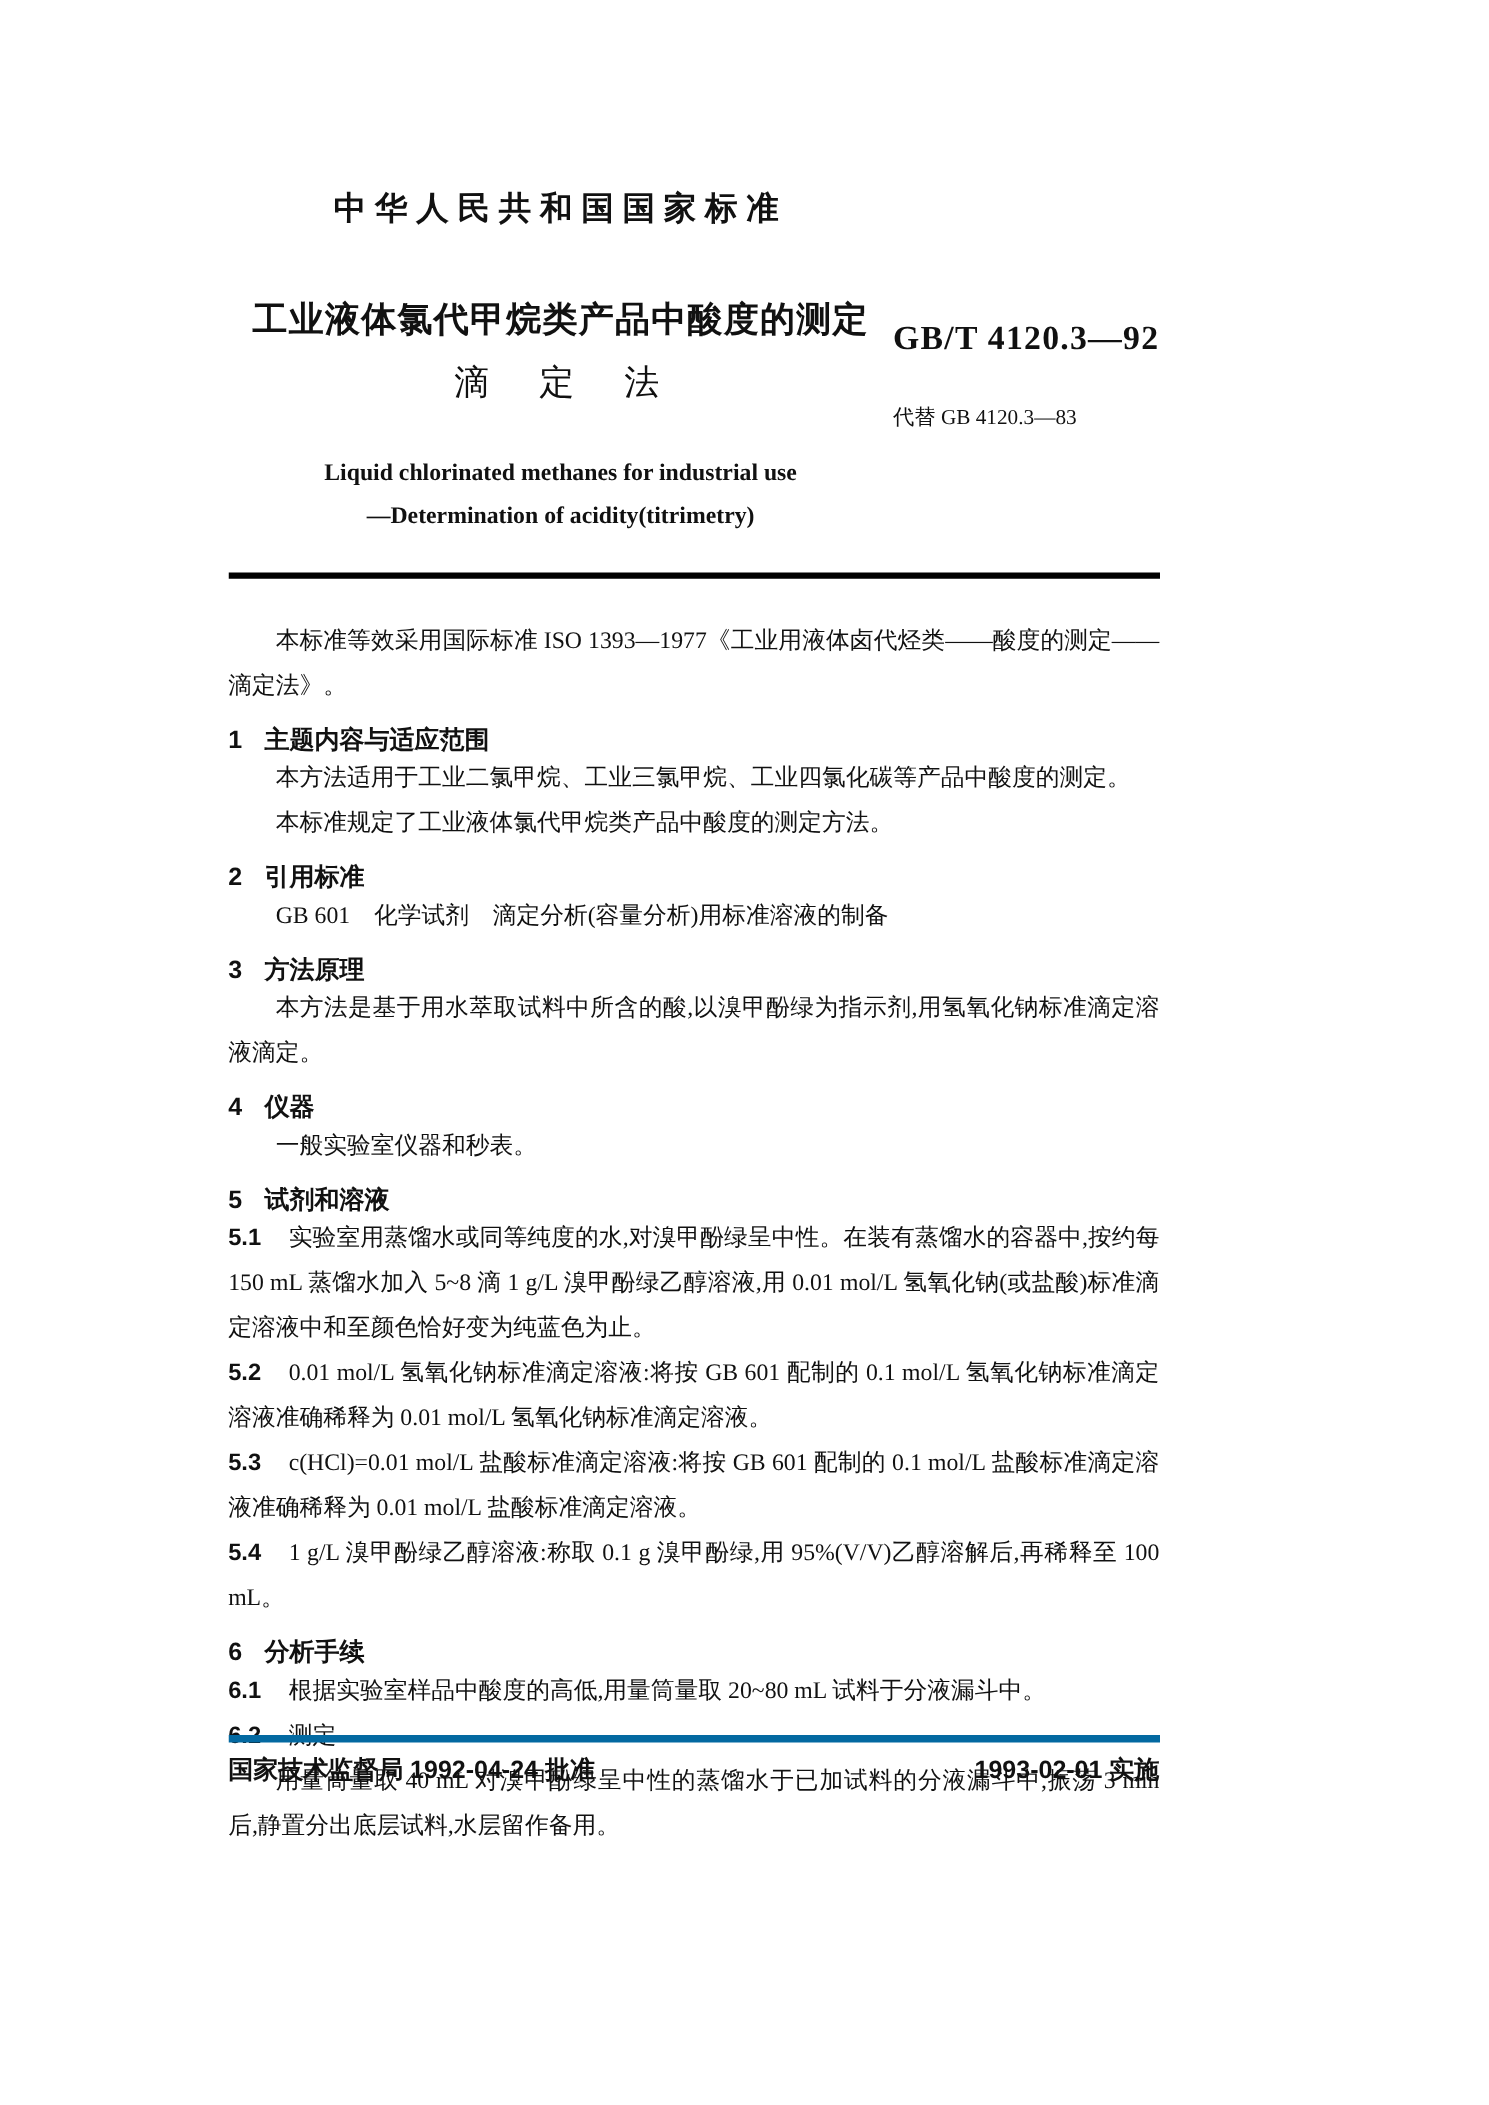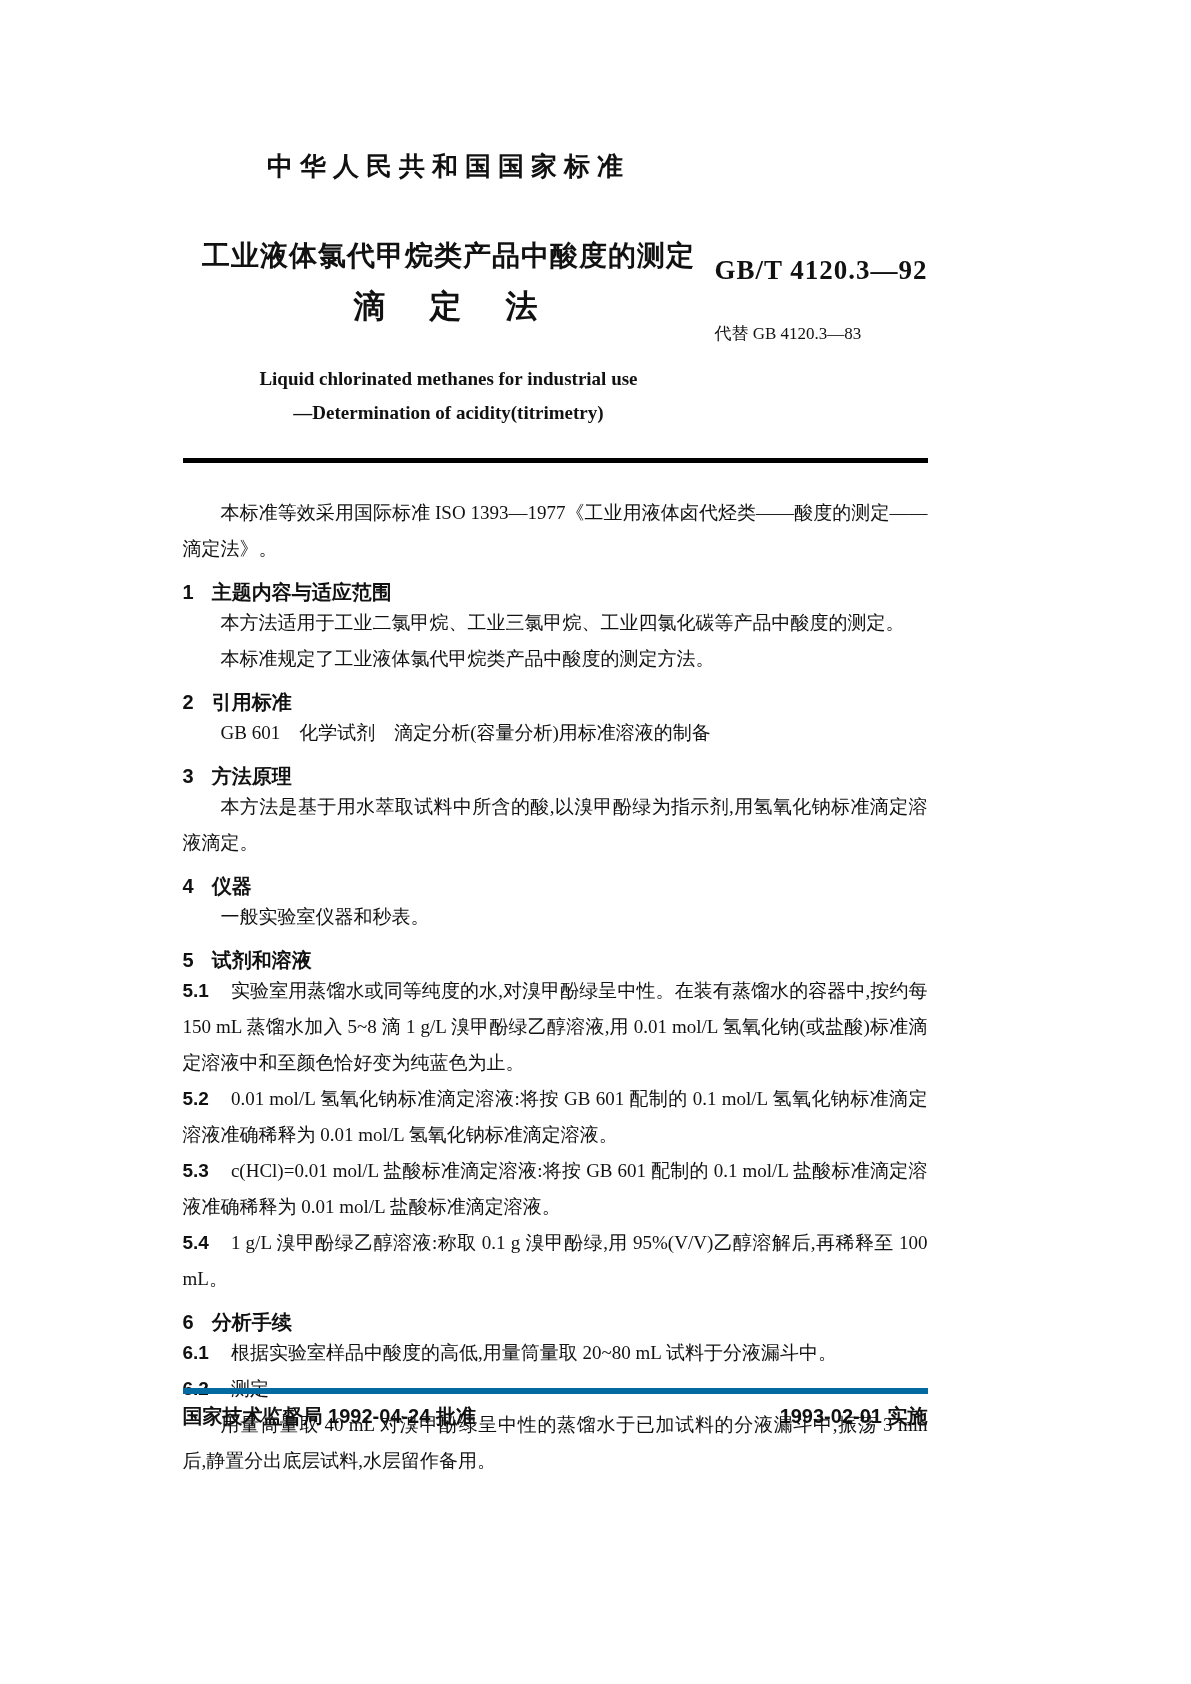--- a/index.html
+++ b/index.html
@@ -26,21 +26,21 @@
     font-size: 26px; font-weight: bold; letter-spacing: 7px;
     line-height: 36px; white-space: nowrap;
   }
   .title-cn1 {
     font-family: "Liberation Sans", "DejaVu Sans", sans-serif;
     font-size: 28px; font-weight: bold; letter-spacing: 1px;
     margin-top: 52px; line-height: 40px; white-space: nowrap; text-align: center;
   }
   .title-cn2 {
     font-family: "Liberation Sans", "DejaVu Sans", sans-serif;
-    font-size: 32px; font-weight: bold; letter-spacing: 6px;
+    font-size: 28px; font-weight: normal; letter-spacing: 6px;
     margin-top: 10px; line-height: 40px;
   }
   .title-en1 {
     font-size: 19px; font-weight: bold; margin-top: 40px; line-height: 26px;
   }
   .title-en2 {
     font-size: 19px; font-weight: bold; margin-top: 8px; line-height: 26px;
   }
   .standard-no {
     font-size: 27px; font-weight: bold; letter-spacing: 1px;

